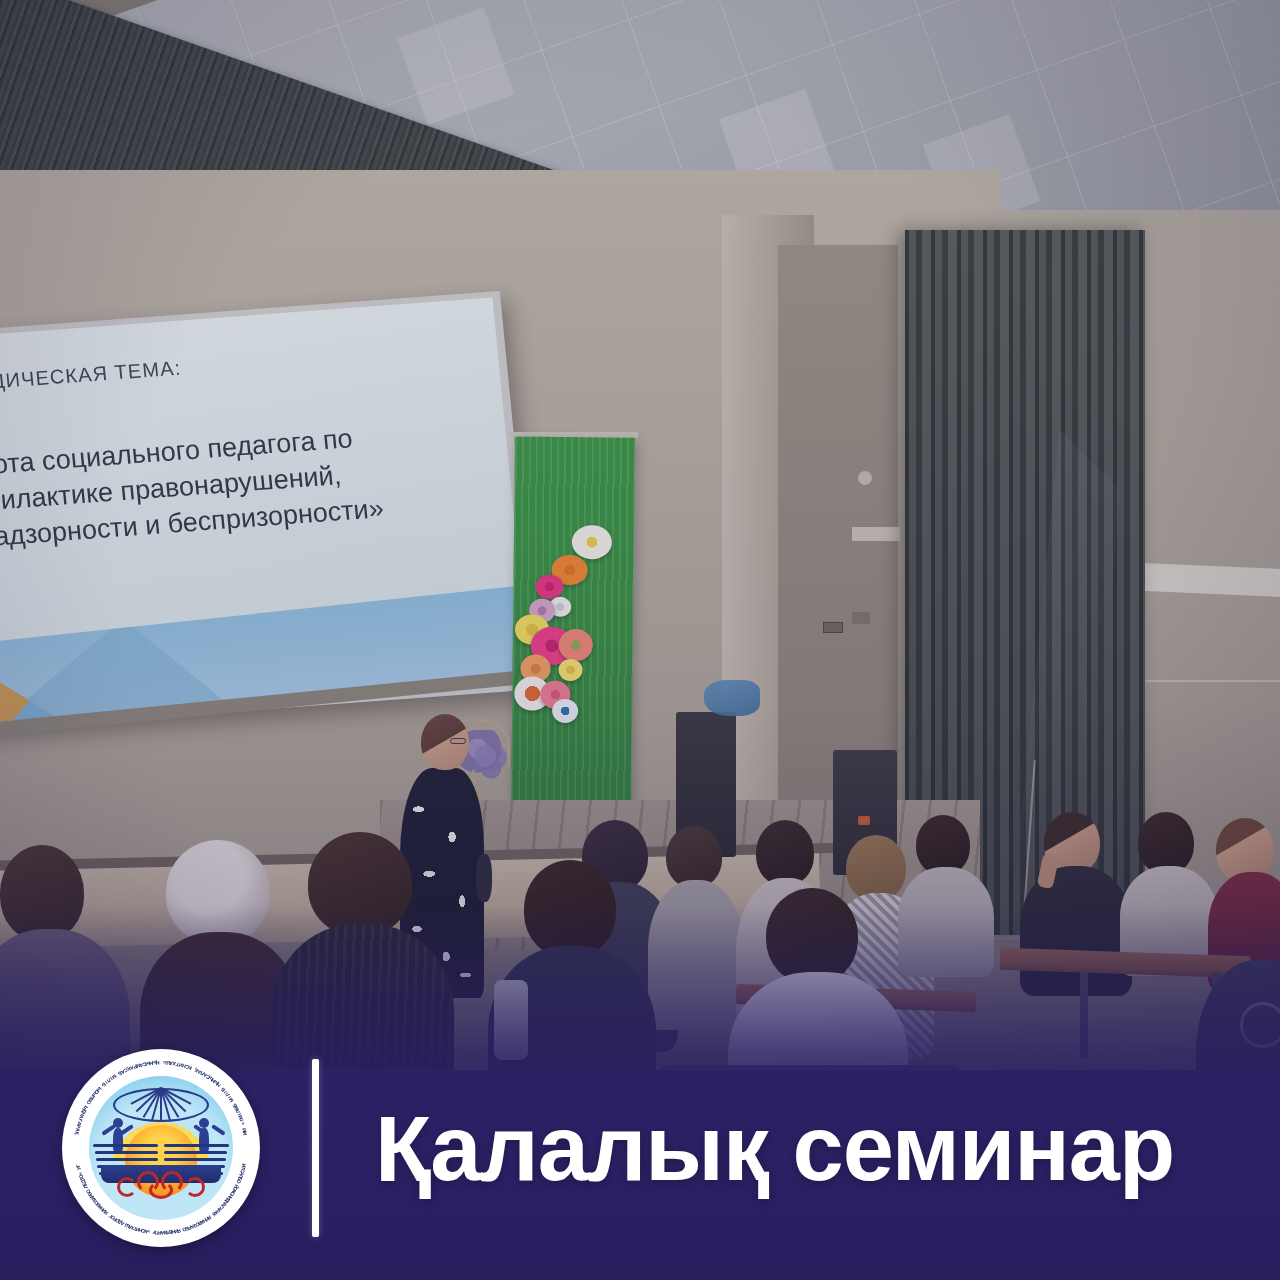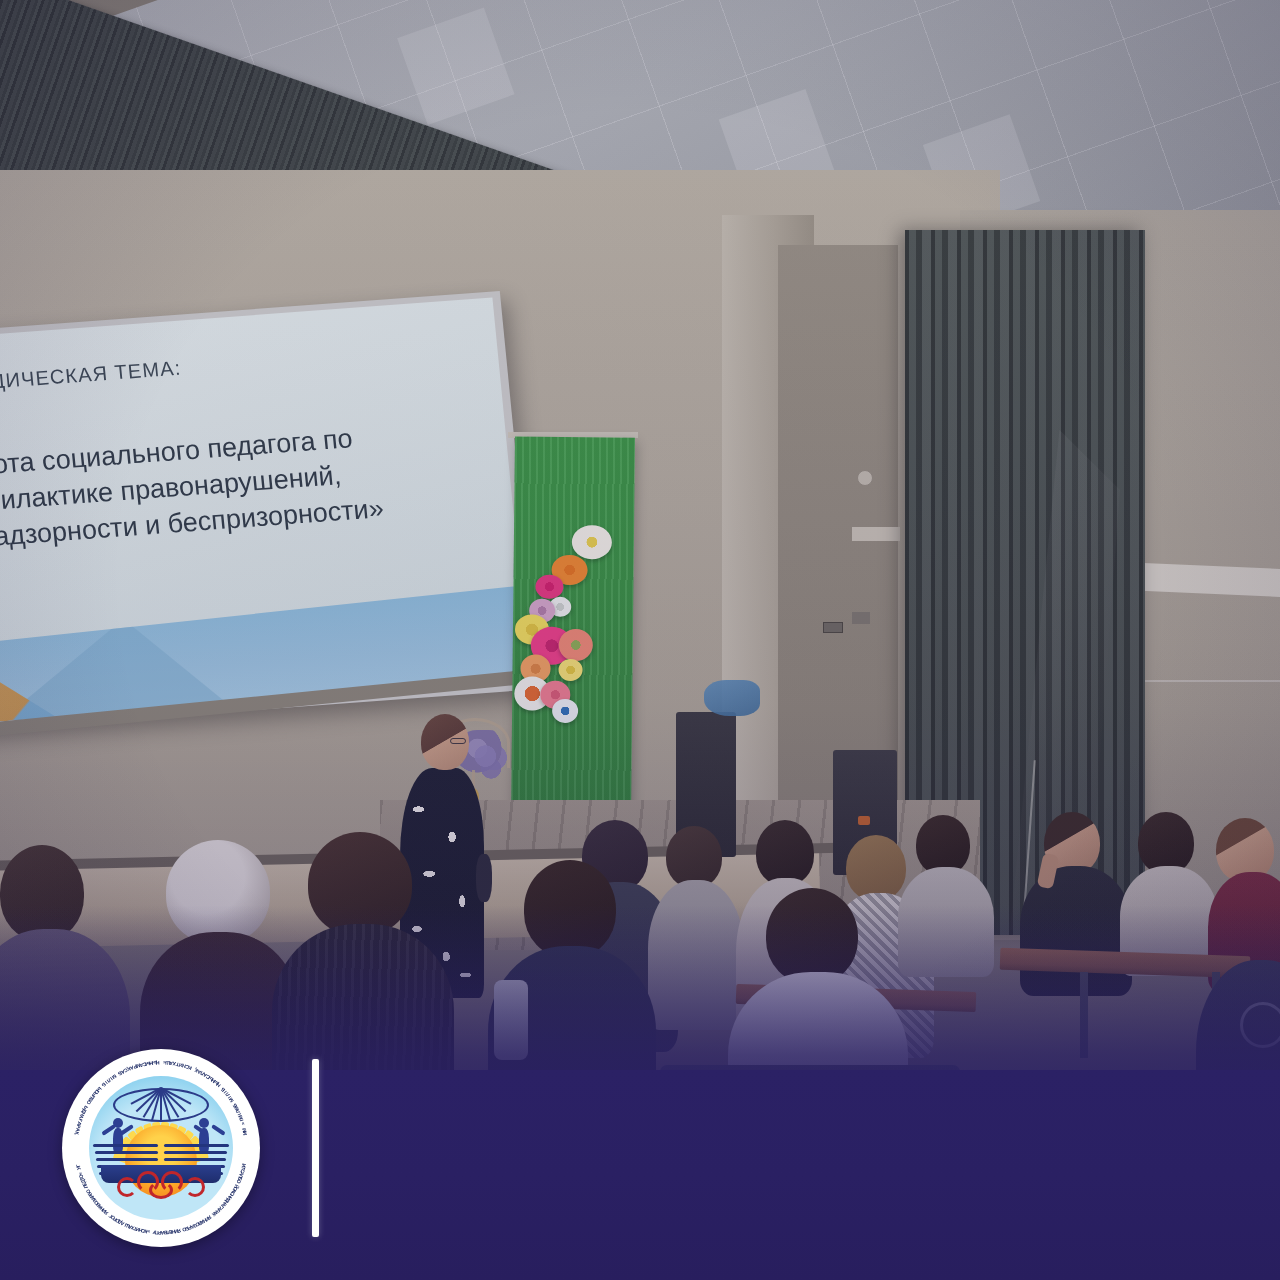--- a/index.html
+++ b/index.html
@@ -757,15 +757,16 @@
           <div class="orn-c" style="left:22px;top:0px;width:22px;height:22px;border-bottom-color:transparent;"></div>
           <div class="orn-c" style="left:46px;top:0px;width:22px;height:22px;border-bottom-color:transparent;"></div>
           <div class="orn-c" style="left:70px;top:6px;width:20px;height:20px;border-left-color:transparent;"></div>
           <div class="orn-c" style="left:34px;top:10px;width:24px;height:18px;border-top-color:transparent;"></div>
         </div>
       </div>
     </div>
 
     <div class="divider"></div>
 
+    <div class="banner-title">Қалалық семинар</div>
   </div>
 
 </div>
 
 </body></html>

